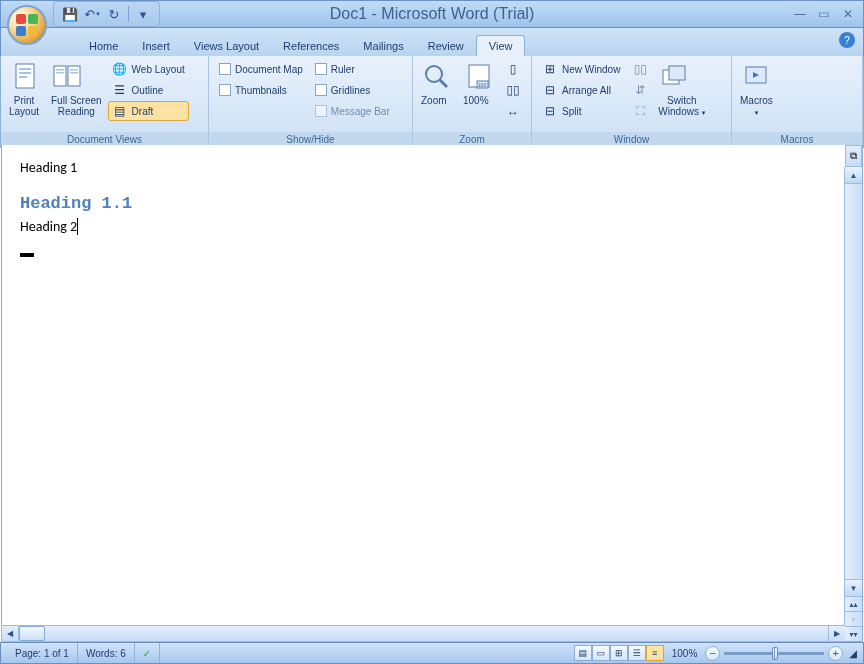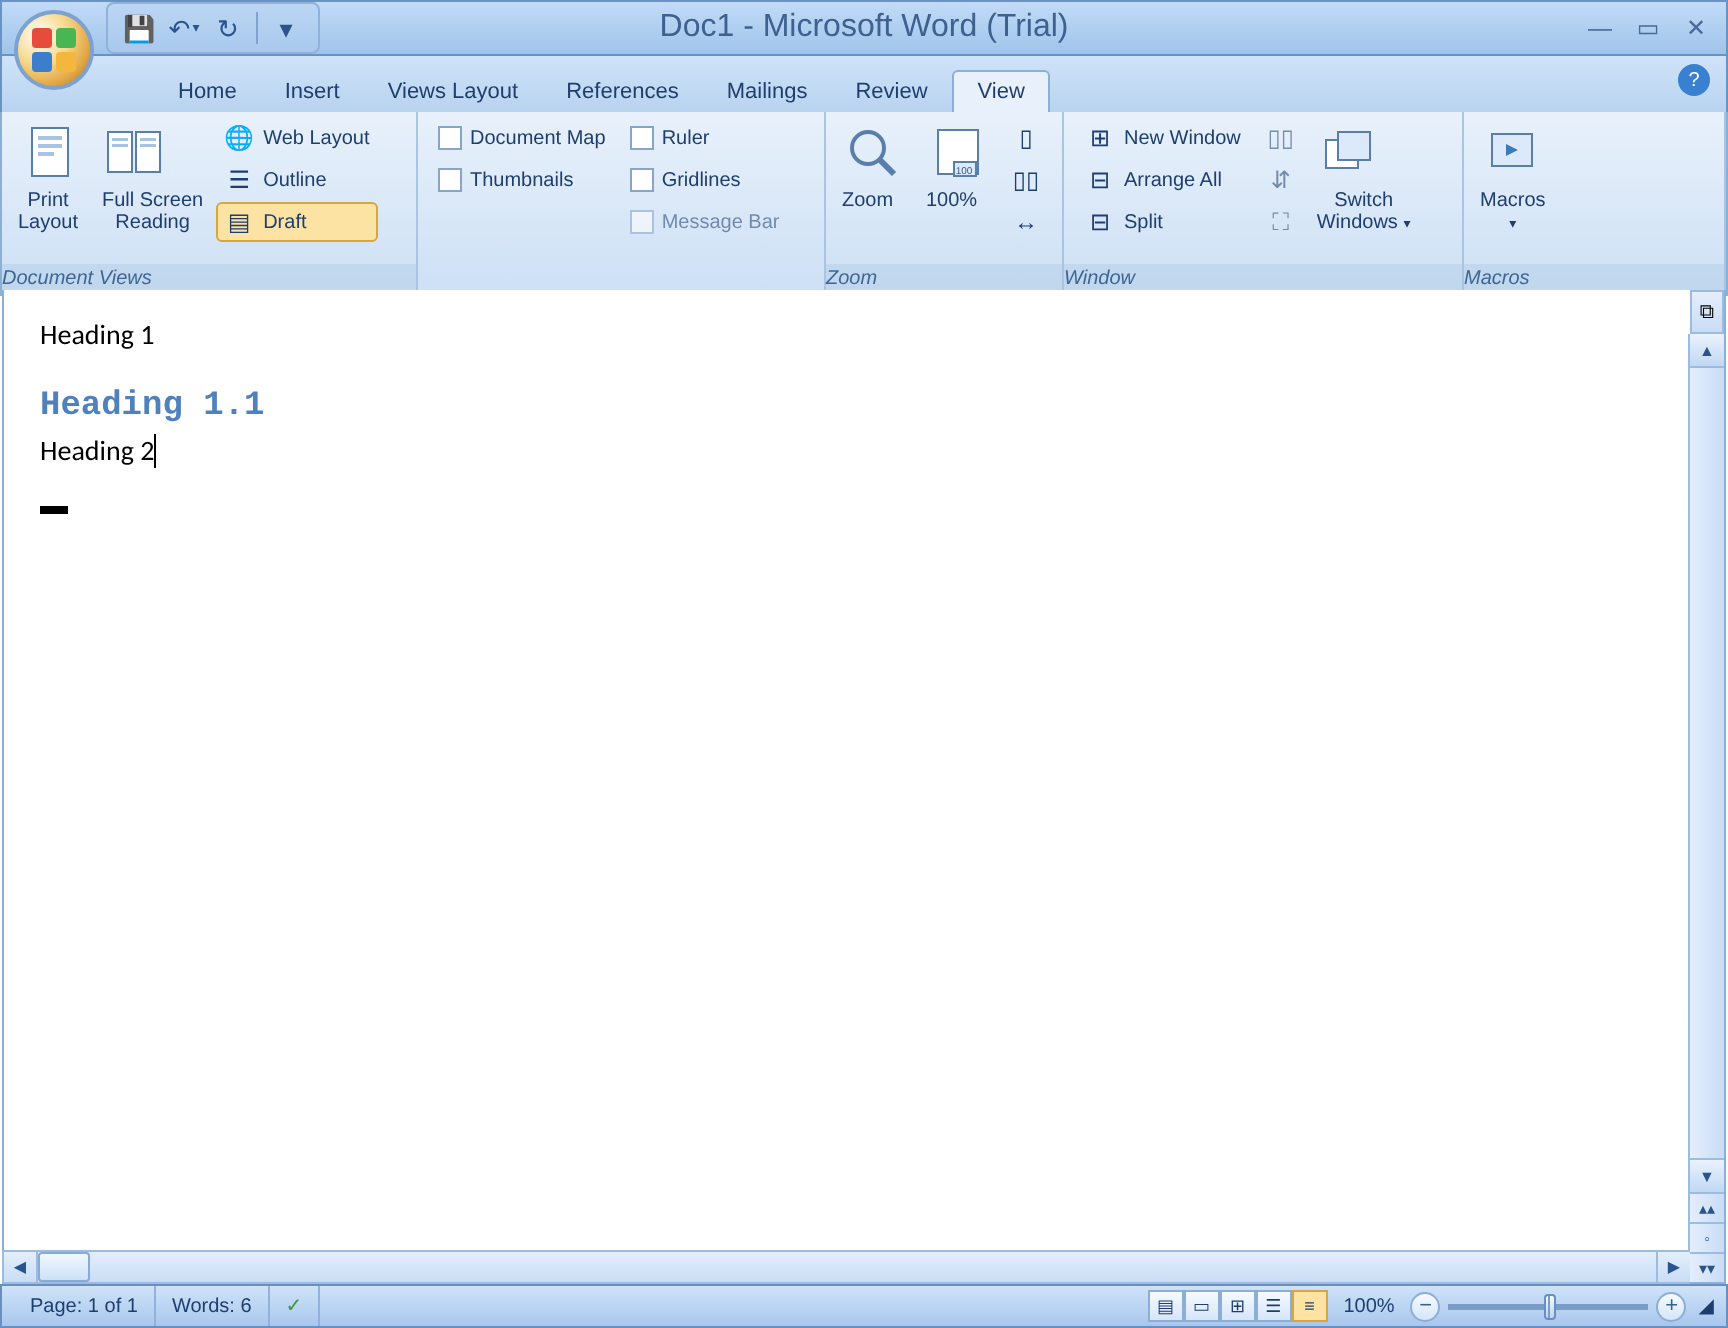--- a/index.html
+++ b/index.html
@@ -23,21 +23,21 @@
 
 .menubar { height:28px; background:linear-gradient(#cfe3f8,#b8d3f0); display:flex; align-items:flex-end; padding-left:76px; border-left:1px solid #6a93c5; border-right:1px solid #6a93c5; position:relative;}
 .tab { padding:4px 12px; font-size:11px; color:#1e3e6e; cursor:pointer; }
 .tab.active { background:#e8f1fb; border:1px solid #8ab0d8; border-bottom:none; border-radius:3px 3px 0 0; }
 .help-icon { position:absolute; right:8px; top:4px; width:16px; height:16px; background:#3a80d0; border-radius:50%; color:#fff; font-size:10px; display:flex; align-items:center; justify-content:center; cursor:pointer;}
 
 
 .ribbon { height:92px; background:linear-gradient(#e8f1fb,#cde0f5); border:1px solid #8ab0d8; border-top:none; display:flex; }
 .group { border-right:1px solid #aac5e4; display:flex; flex-direction:column; position:relative;}
 .group-body { flex:1; display:flex; padding:3px 4px; }
-.group-label { text-align:left; font-size:10px; color:#3e6695; padding:2px 0; background:rgba(180,205,232,0.5);font-style:italic; }
+.group-label { text-align:center; font-size:10px; color:#3e6695; padding:2px 0; background:rgba(180,205,232,0.5); }
 
 .bigbtn { display:flex; flex-direction:column; align-items:flex-start; justify-content:flex-start; padding:2px 4px; cursor:pointer; border-radius:3px; min-width:42px;}
 .bigbtn .icn { width:32px; height:32px; display:flex; align-items:center; justify-content:center; font-size:24px; }
 .bigbtn .lbl { font-size:10px; color:#1e3e6e; text-align:center; line-height:11px; margin-top:2px;}
 
 .smallbtn { display:flex; align-items:center; gap:4px; font-size:10px; color:#1e3e6e; padding:2px 4px; cursor:pointer; border-radius:3px; height:20px;}
 .smallbtn.active { background:#fde3a3; border:1px solid #d8a640; padding:1px 3px;}
 .smallbtn .icn { width:16px; height:16px; display:flex; align-items:center; justify-content:center; font-size:12px;}
 .chk { width:12px; height:12px; border:1px solid #88a5c9; background:#fff; display:inline-block;}
 .col { display:flex; flex-direction:column; justify-content:flex-start; gap:1px; padding:0 2px;}
@@ -190,20 +190,21 @@
         <div class="smallbtn">
             <span class="chk"></span>
             <span>Gridlines</span>
           </div>
         <div class="smallbtn" style="opacity:0.55;">
             <span class="chk"></span>
             <span>Message Bar</span>
           </div>
       </div>
     </div>
+    <div class="group-label">Show/Hide</div>
   </div>
 
   <div class="group" style="min-width:112px;">
     <div class="group-body">
       <div class="bigbtn">
         <div class="icn">
             <svg class="icon-svg" viewBox="0 0 32 32">
               <circle cx="13" cy="13" r="8" fill="none" stroke="#5a7eab" stroke-width="2"></circle>
               <line x1="19" y1="19" x2="26" y2="26" stroke="#5a7eab" stroke-width="3"></line>
             </svg>

